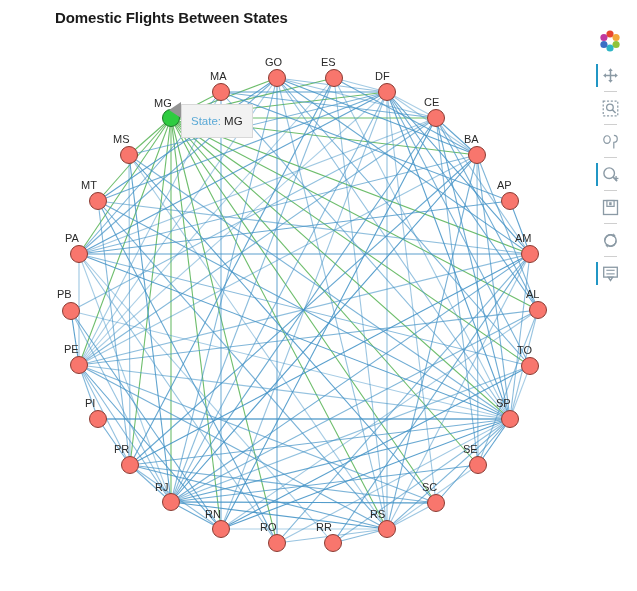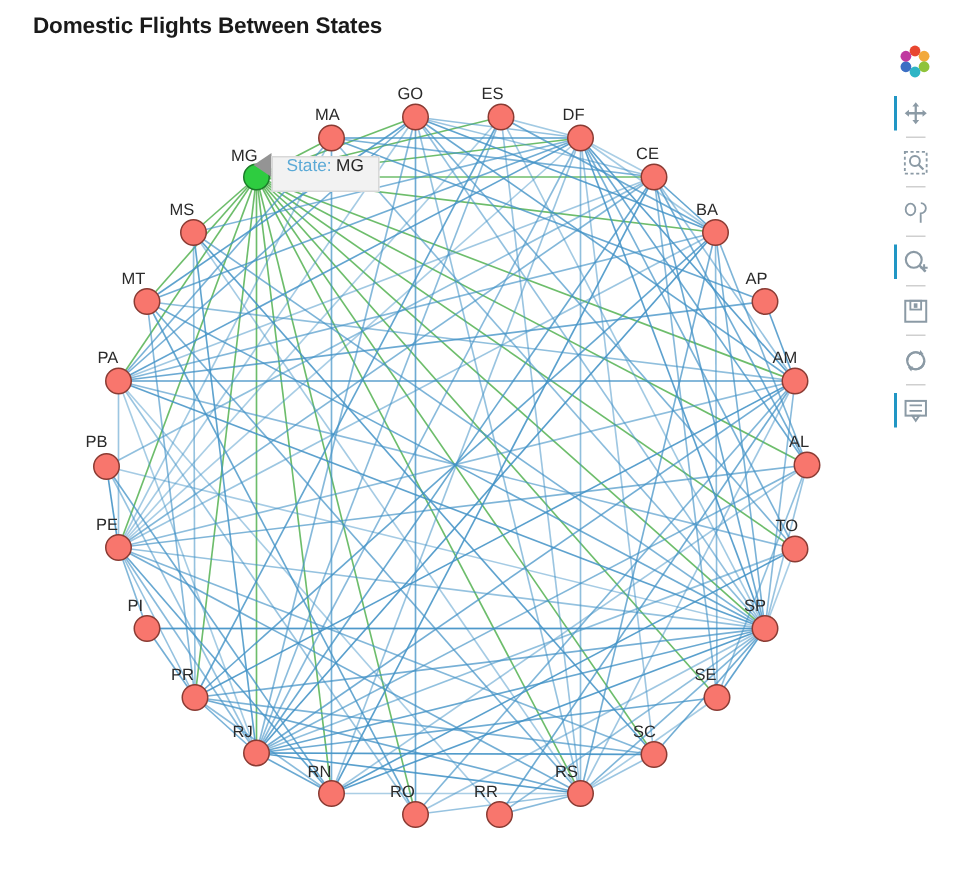--- a/index.html
+++ b/index.html
@@ -49,27 +49,27 @@
     font-family: "Liberation Sans", sans-serif;
     font-size: 11px;
     fill: #2a2a2a;
   }
 
   
   #hover-tooltip {
     position: absolute;
     left: 181px;
     top: 104px;
-    height: 24px;
+    height: 34px;
     box-sizing: border-box;
     background: #f2f2f2;
     border: 1px solid #d8d8d8;
     padding: 0 9px;
     display: flex;
-    align-items: flex-start;
+    align-items: center;
     gap: 3px;
     font-size: 11.5px;
     white-space: nowrap;
     z-index: 12;
   }
   #hover-tooltip .tt-key { color: #5aa9d6; }
   #hover-tooltip .tt-val { color: #262626; }
   #tooltip-arrow {
     position: absolute;
     left: 169px;
@@ -128,21 +128,21 @@
     height: 26px;
     margin-bottom: 6px;
     cursor: pointer;
   }
 </style>
 </head>
 <body style="background: rgb(255, 255, 255);">
 
 <div id="plot-root">
 
-  <div id="chart-title" style="color: rgb(26, 26, 26);">Domestic Flights Between States</div>
+  <div id="chart-title" style="color: rgb(26, 26, 26); margin-left: 33px;">Domestic Flights Between States</div>
 
   <div id="graph-canvas">
     <svg id="graph-svg" width="580" height="591">
       <g id="edges-layer">
           <line x1="171" y1="118" x2="277" y2="78" stroke="#4daf4a" stroke-width="1.1" stroke-opacity="0.82"></line>
           <line x1="171" y1="118" x2="334" y2="78" stroke="#4daf4a" stroke-width="1.1" stroke-opacity="0.82"></line>
           <line x1="171" y1="118" x2="387" y2="92" stroke="#4daf4a" stroke-width="1.1" stroke-opacity="0.82"></line>
           <line x1="171" y1="118" x2="436" y2="118" stroke="#4daf4a" stroke-width="1.1" stroke-opacity="0.82"></line>
           <line x1="171" y1="118" x2="477" y2="155" stroke="#4daf4a" stroke-width="1.1" stroke-opacity="0.82"></line>
           <line x1="171" y1="118" x2="530" y2="254" stroke="#4daf4a" stroke-width="1.1" stroke-opacity="0.82"></line>

